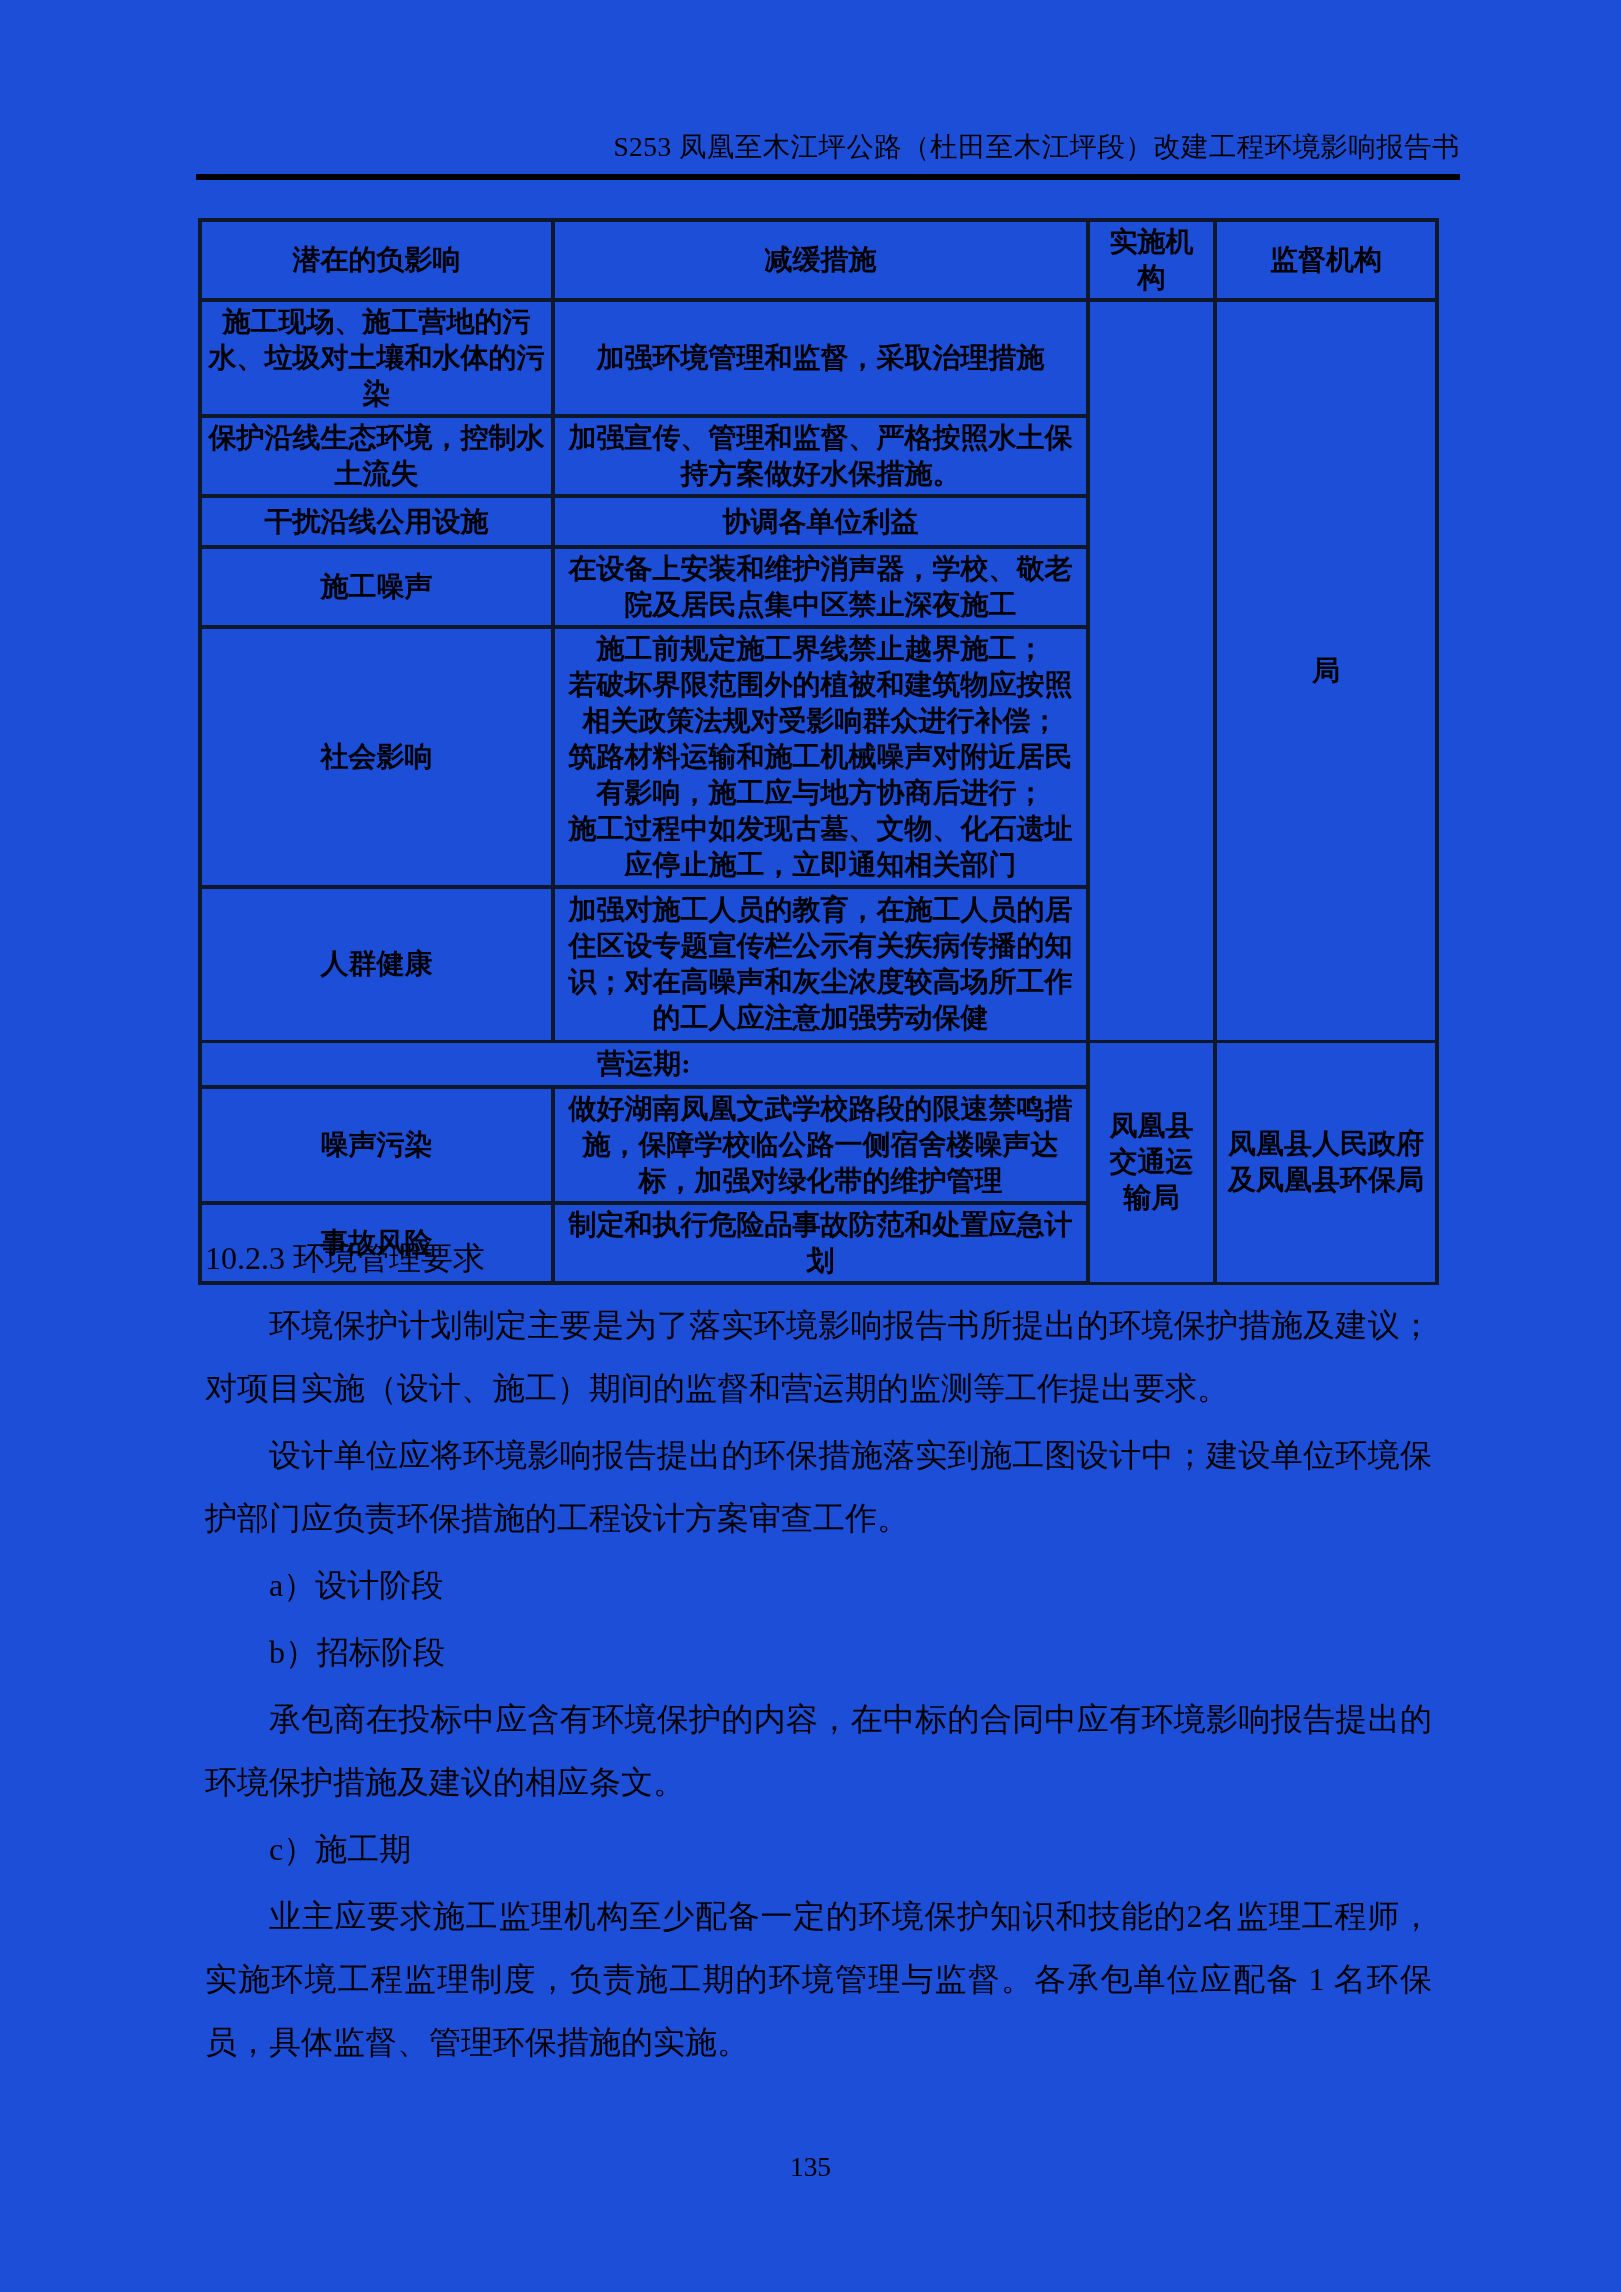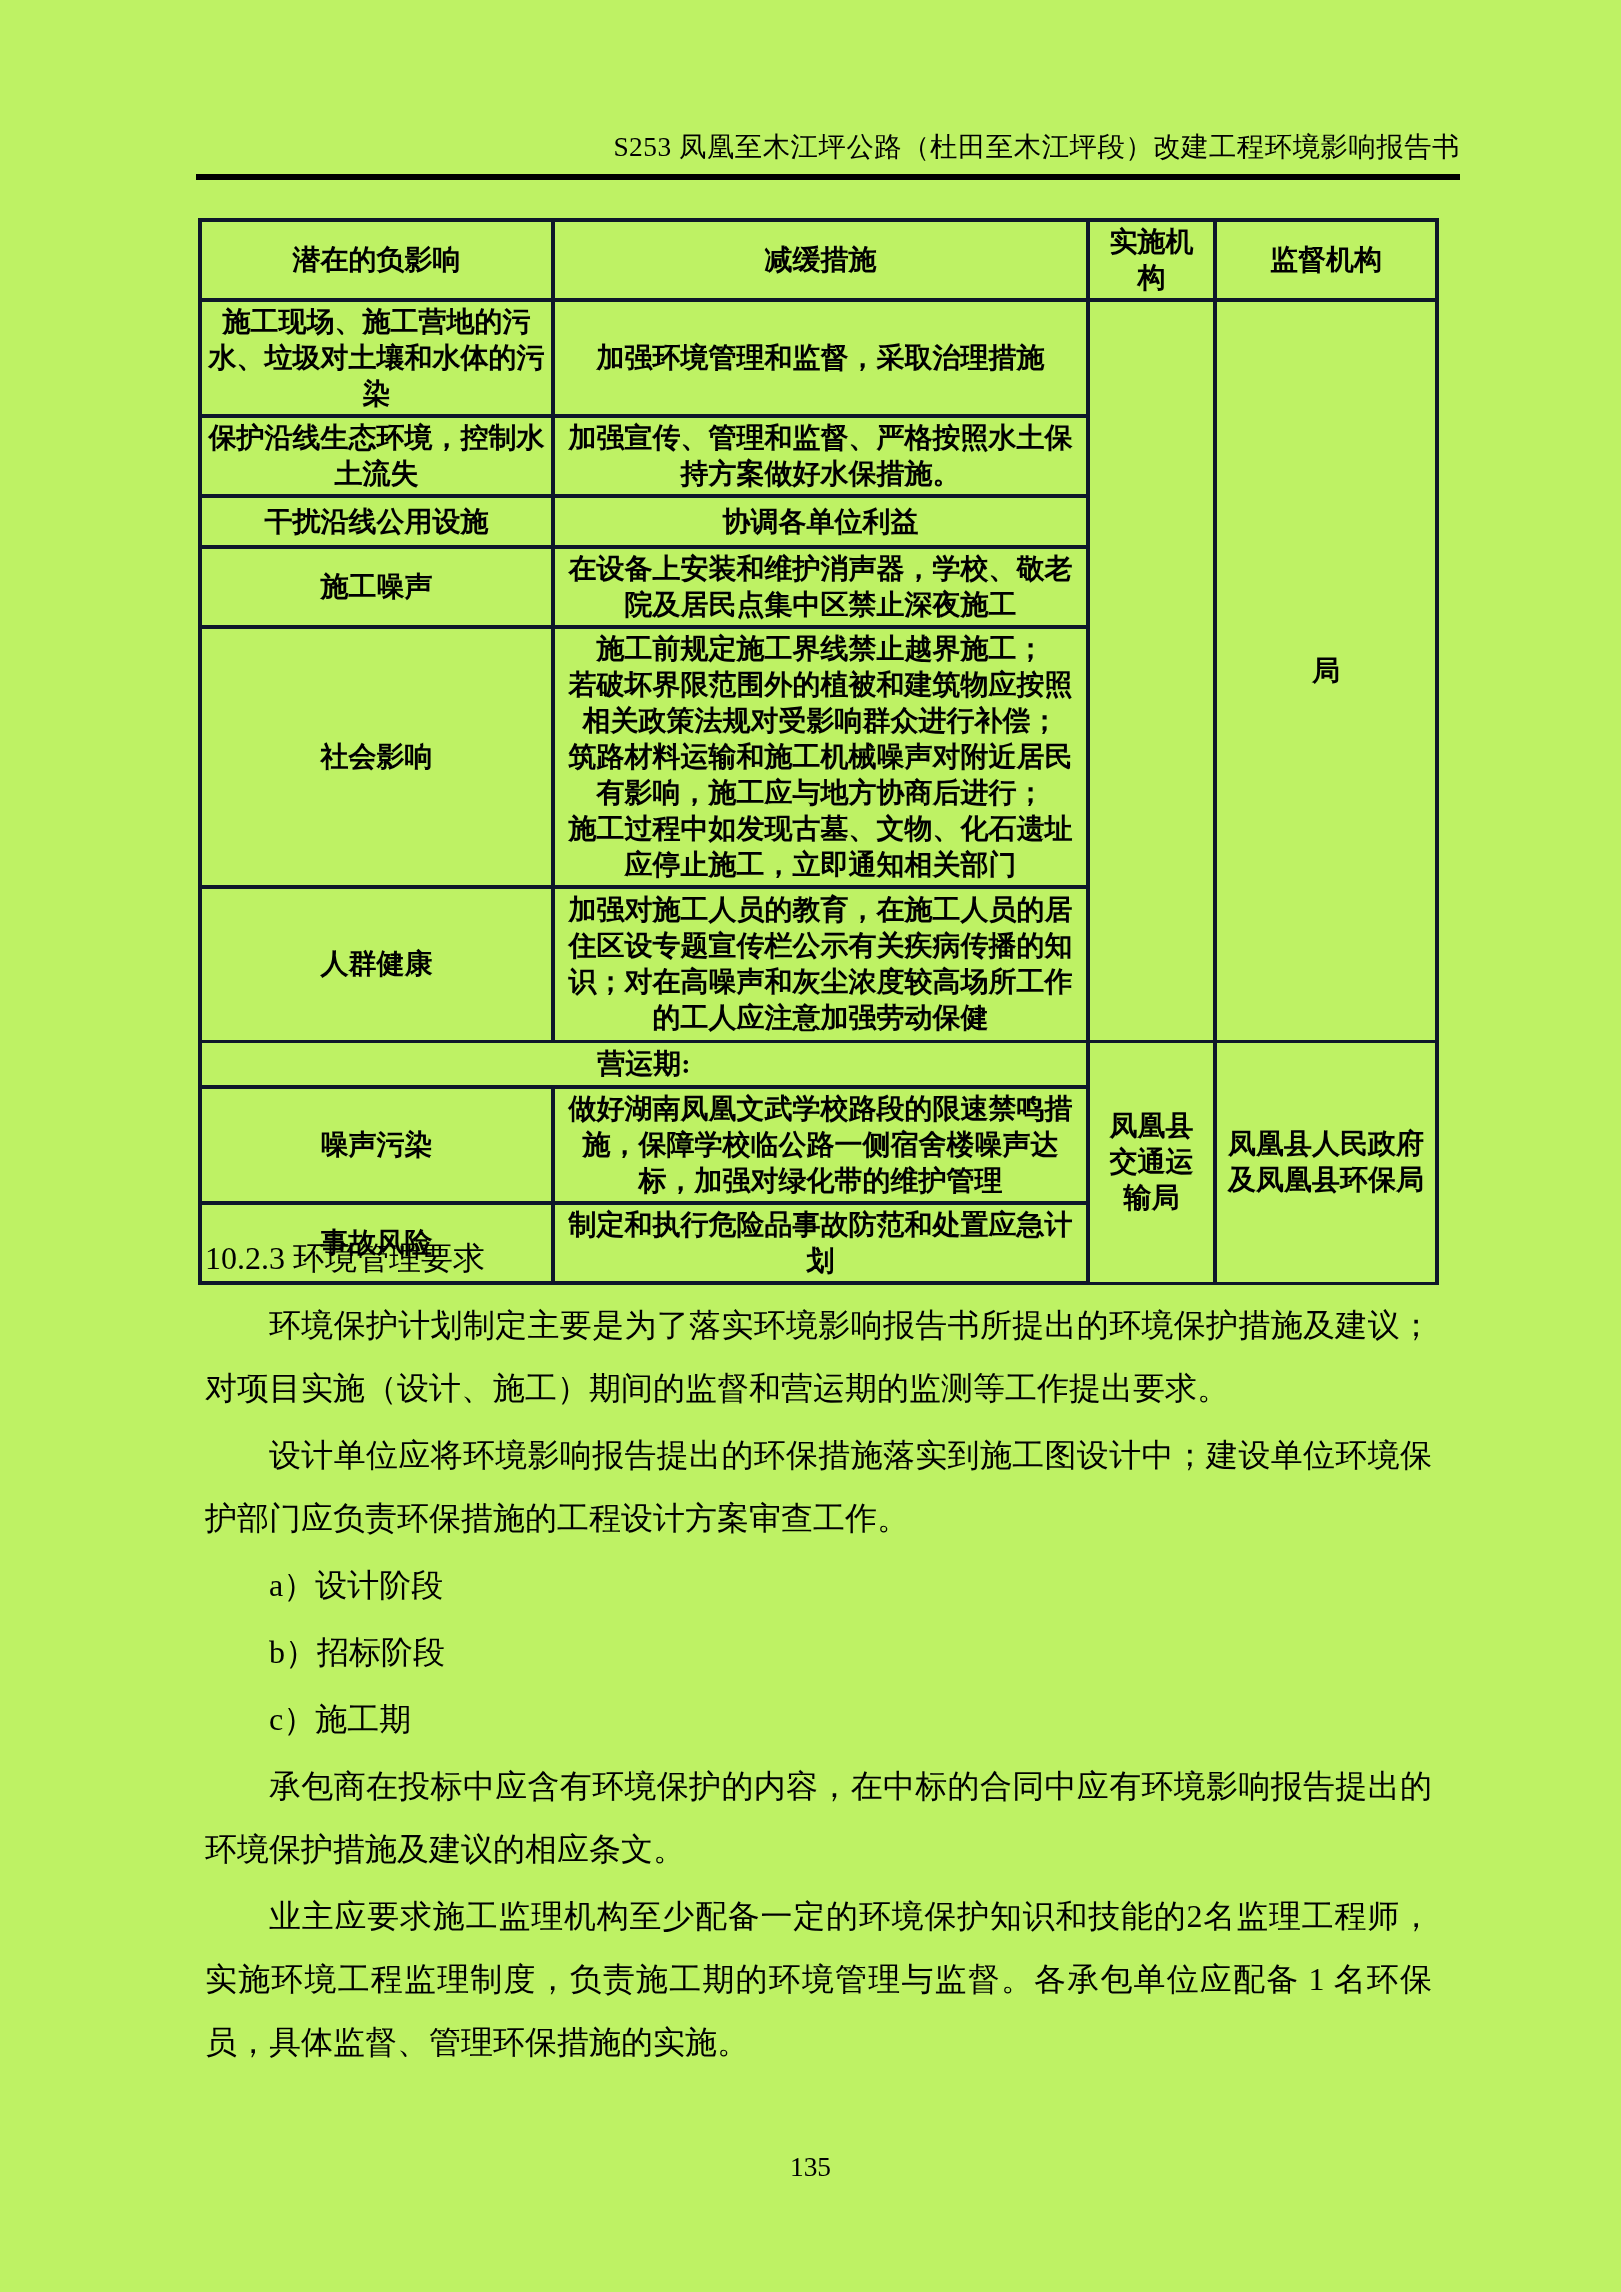--- a/index.html
+++ b/index.html
@@ -5,21 +5,21 @@
   html, body {
     margin: 0;
     padding: 0;
     background: #e8e8e8;
   }
   .page {
     position: relative;
     width: 1621px;
     height: 2293px;
     margin: 0 auto;
-    background: #bef264;
+    background: #1d4ed8;
     color: #000;
     font-family: "Liberation Serif", "DejaVu Serif", serif;
     overflow: hidden;
   }
 
   
   .doc-header-title {
     position: absolute;
     top: 131px;
     left: 196px;
@@ -180,21 +180,21 @@
     </tbody>
       </table>
   </div>
 
   <div class="body-text">
     <p>10.2.3 环境管理要求</p>
     <p class="indent">环境保护计划制定主要是为了落实环境影响报告书所提出的环境保护措施及建议；对项目实施（设计、施工）期间的监督和营运期的监测等工作提出要求。</p>
     <p class="indent">设计单位应将环境影响报告提出的环保措施落实到施工图设计中；建设单位环境保护部门应负责环保措施的工程设计方案审查工作。</p>
     <p class="indent">a）设计阶段</p>
     <p class="indent">b）招标阶段</p>
+    <p class="indent">承包商在投标中应含有环境保护的内容，在中标的合同中应有环境影响报告提出的环境保护措施及建议的相应条文。</p>
     <p class="indent">c）施工期</p>
-    <p class="indent">承包商在投标中应含有环境保护的内容，在中标的合同中应有环境影响报告提出的环境保护措施及建议的相应条文。</p>
     <p class="indent">业主应要求施工监理机构至少配备一定的环境保护知识和技能的2名监理工程师，实施环境工程监理制度，负责施工期的环境管理与监督。各承包单位应配备 1 名环保员，具体监督、管理环保措施的实施。</p>
   </div>
 
   <div class="page-number">135</div>
 
 </div>
 
 
 </body></html>

